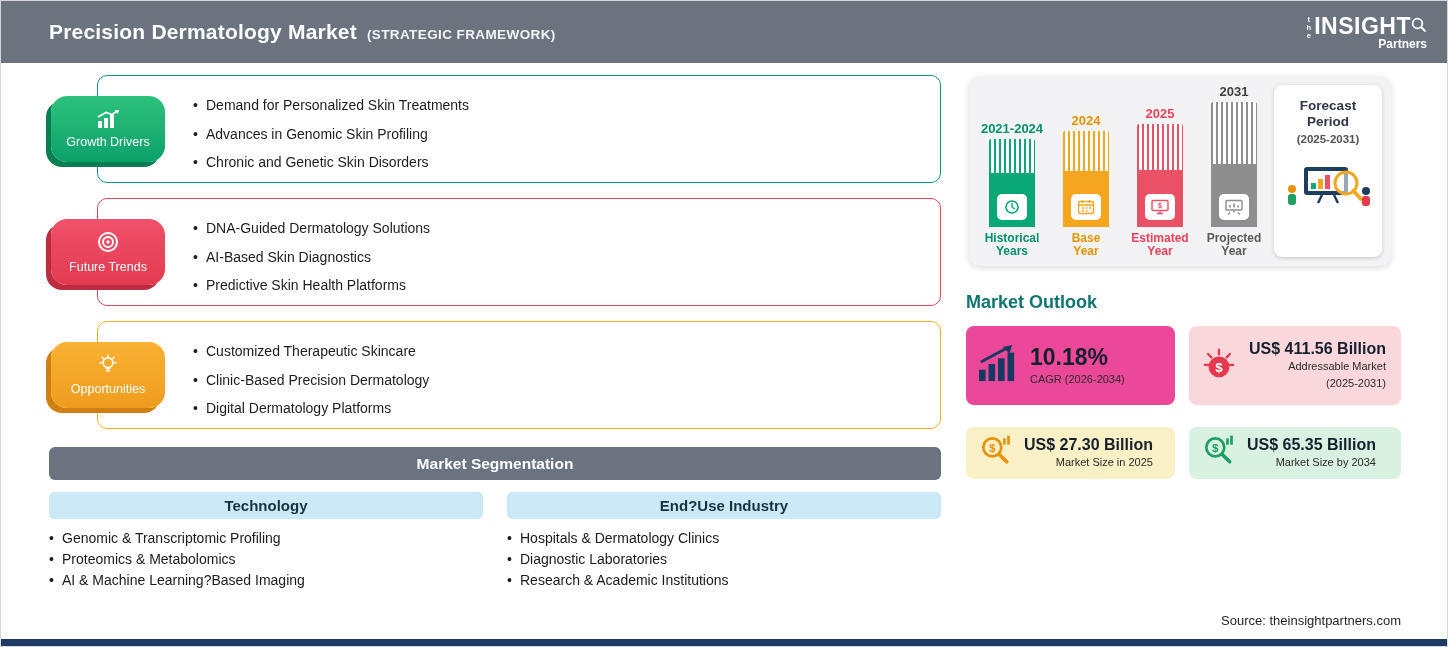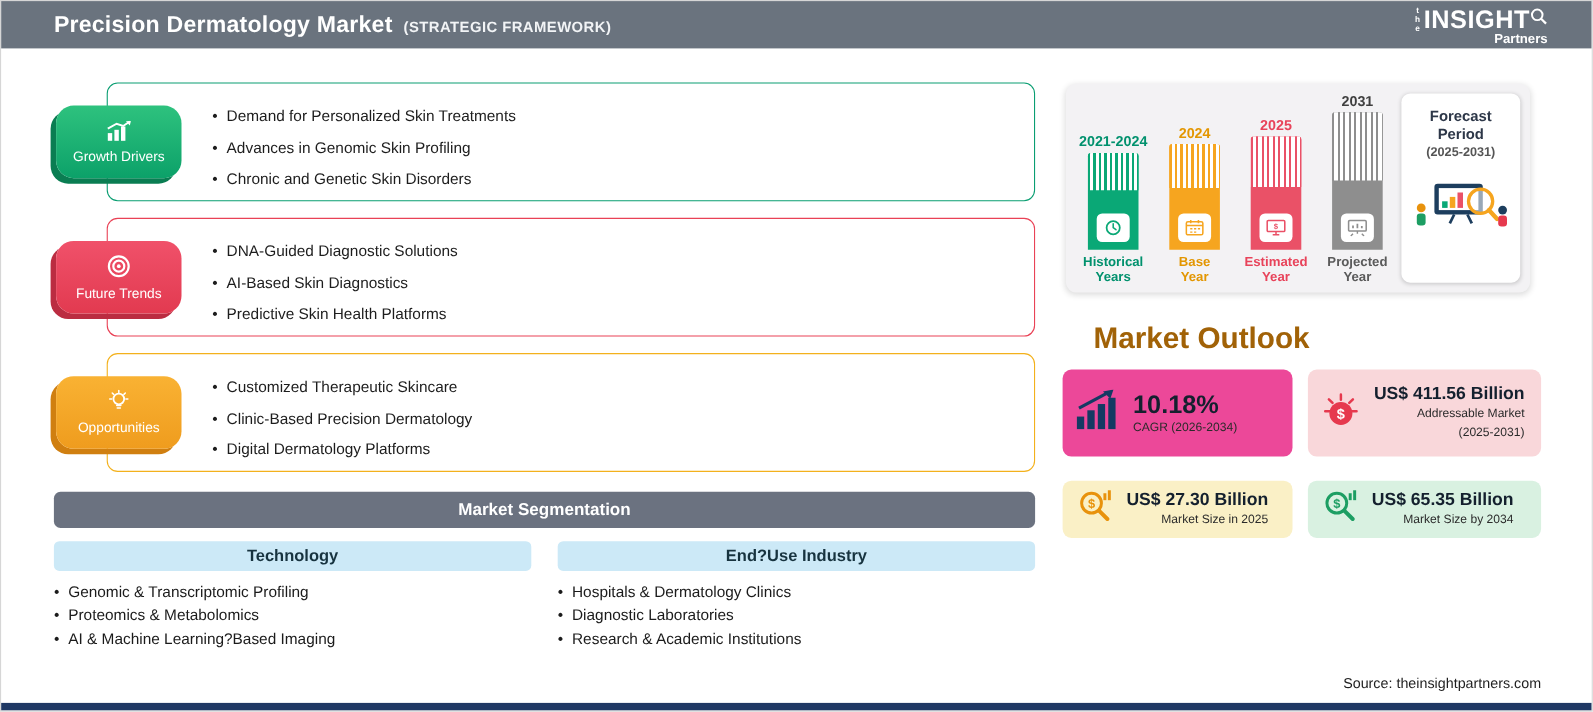--- a/index.html
+++ b/index.html
@@ -1,22 +1,22 @@
 <!DOCTYPE html>
 <html><head>
 <meta charset="utf-8">
 <style>
   * { margin:0; padding:0; box-sizing:border-box; }
   body { font-family:"Liberation Sans", sans-serif; background:#e9e9e9; }
   .page { position:relative; width:1448px; height:647px; background:#ffffff;
           border:1px solid #d6d6d6; overflow:hidden; }
 
   
-  .topbar { position:absolute; top:0; left:0; right:0; height:43px; background:#6a737e;
-            display:flex; align-items:center; justify-content:space-between; padding:0 40px 0 48px; }
+  .topbar { position:absolute; top:0; left:0; right:0; height:62px; background:#6a737e;
+            display:flex; align-items:center; justify-content:space-between; padding:0 20px 0 48px; }
   .title-wrap { display:flex; align-items:baseline; gap:10px; }
   .title { color:#ffffff; font-size:21px; font-weight:700; letter-spacing:.2px; }
   .subtitle { color:#f2f4f6; font-size:13.5px; font-weight:600; letter-spacing:.4px; }
   .logo { display:flex; flex-direction:column; align-items:flex-end; color:#fff; }
   .logo-row { display:flex; align-items:center; }
   .logo-the { writing-mode:vertical-lr; text-orientation:upright; font-size:7.5px; font-weight:700;
               letter-spacing:-1px; margin-right:2px; line-height:8px; }
   .logo-name { font-size:23px; font-weight:800; letter-spacing:.5px; }
   .logo-partners { font-size:12px; font-weight:700; margin-top:-3px; }
 
@@ -75,21 +75,21 @@
   .bar-col:nth-child(4) .bar::before { height:62px; background:repeating-linear-gradient(90deg,#8e8e8e 0 2px,#fff 2px 5px); }
   .bar-col:nth-child(4) .year { color:#3f3f3f;text-align:center; }
   .bar-col:nth-child(4) .bar-label { color:#5a5a5a; }
 
   .forecast-card { position:absolute; right:9px; top:9px; width:108px; height:172px; background:#fff;
                    border-radius:8px; box-shadow:0 1px 4px rgba(0,0,0,.18); text-align:center; padding-top:13px; }
   .forecast-title { font-size:13.5px; font-weight:700; color:#2d3748; width:70px; margin:0 auto; line-height:16px; }
   .forecast-sub { font-size:11.5px; font-weight:600; color:#555; margin-top:3px; }
   .forecast-illu { margin-top:8px; }
 
-  .mo-title { margin-top:26px; font-size:27px; font-weight:800; color:#a16207;margin-left:28px; }
+  .mo-title { margin-top:26px; font-size:18px; font-weight:800; color:#0f766e; }
   .mo-grid { margin-top:13px; display:grid; grid-template-columns:209px 212px; column-gap:14px; row-gap:22px; }
   .mo-card { border-radius:8px; display:flex; align-items:center; gap:11px; padding:0 11px; }
   .mo-card.lg { height:79px; }
   .mo-card.sm { height:52px; }
   .mo-card.blue   { background:#ec4899; }
   .mo-card.pink   { background:#f9d7da; }
   .mo-card.yellow { background:#faf0c6; }
   .mo-card.green  { background:#d9f1e1; }
   .mo-text { display:flex; flex-direction:column; }
   .mo-value-lg { font-size:23px; font-weight:800; color:#14202e; }
@@ -149,21 +149,21 @@
       <div class="badge red">
         <span><svg width="24" height="24" viewBox="0 0 24 24">
               <circle cx="12" cy="12" r="9" fill="none" stroke="#fff" stroke-width="2"></circle>
               <circle cx="12" cy="12" r="5" fill="none" stroke="#fff" stroke-width="2"></circle>
               <circle cx="12" cy="12" r="1.7" fill="#fff"></circle>
             </svg></span>
         <span>Future Trends</span>
       </div>
       <div class="fw-box red">
         <ul>
-          <li>DNA-Guided Diagnostic Solutions</li>
+          <li>DNA-Guided Dermatology Solutions</li>
           <li>AI-Based Skin Diagnostics</li>
           <li>Predictive Skin Health Platforms</li>
         </ul>
       </div>
     </div>
 
     <div class="fw-row">
       <div class="badge yellow">
         <span><svg width="22" height="22" viewBox="0 0 24 24">
               <circle cx="12" cy="9.5" r="5.3" fill="none" stroke="#fff" stroke-width="1.8"></circle>

